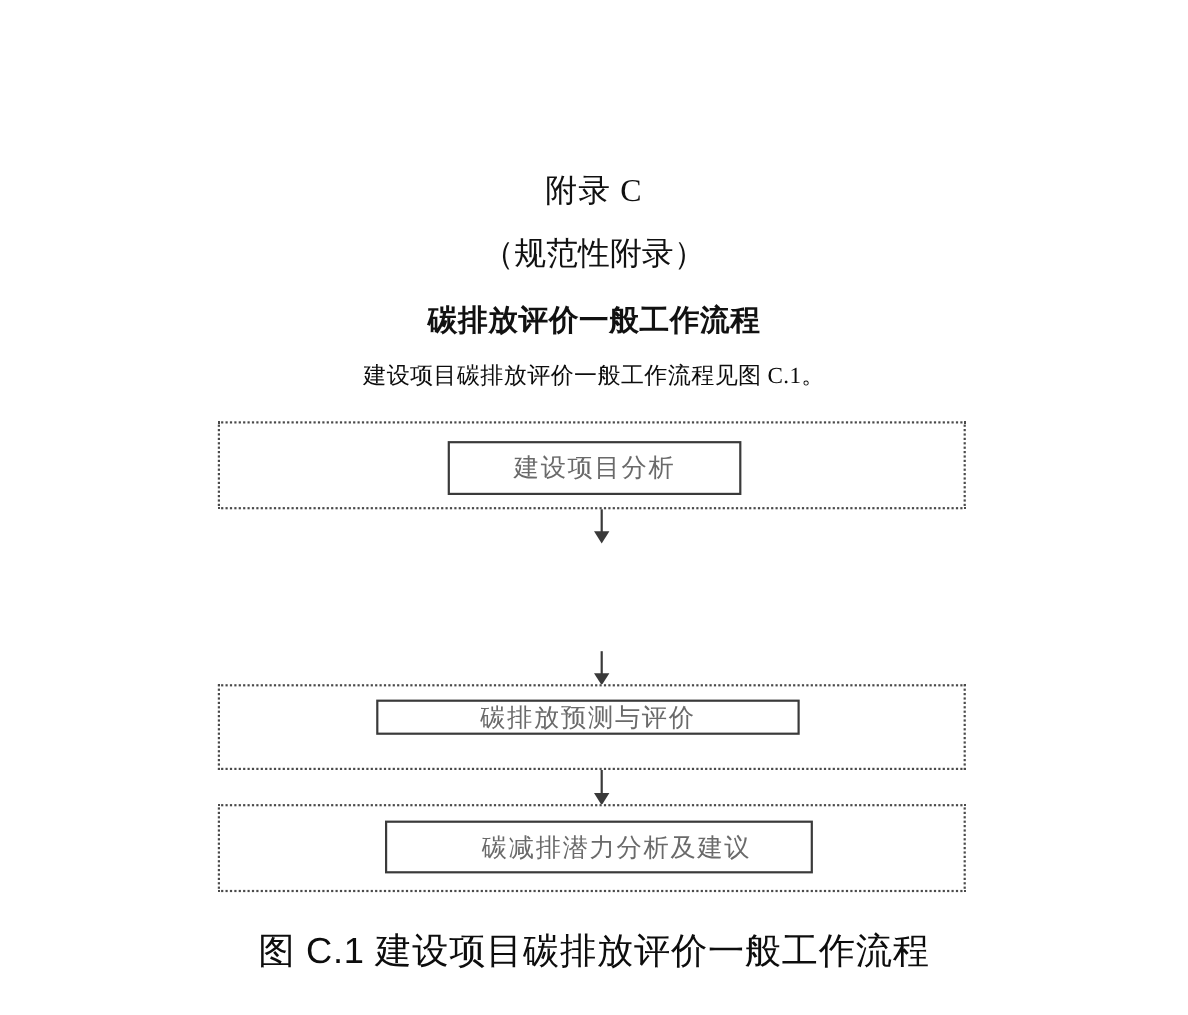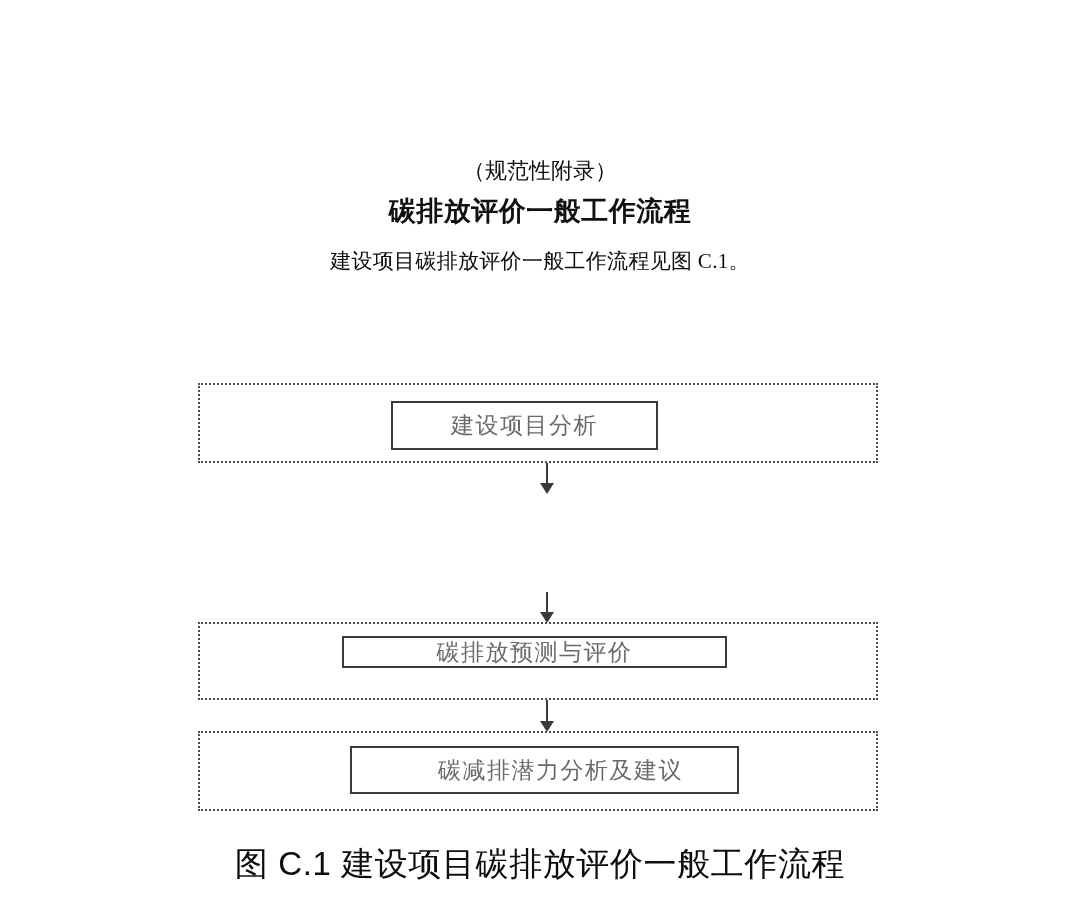--- a/index.html
+++ b/index.html
@@ -32,25 +32,25 @@
   }
   .appendix-title {
     font-size: 29px;
     line-height: 1.0;
     letter-spacing: 1px;
     color: #111111;
     margin: 0 0 28px 0;
     font-weight: 400;
   }
   .appendix-subtitle {
-    font-size: 22px;
+    font-size: 29px;
     line-height: 1.0;
     letter-spacing: 0px;
     color: #111111;
-    margin: 0 0 16px 0;
+    margin: 0 0 32px 0;
     font-weight: 400;
   }
   .appendix-section-title {
     font-size: 27px;
     line-height: 1.0;
     letter-spacing: 0.5px;
     color: #111111;
     margin: 0 0 26px 0;
     font-weight: 700;
   }
@@ -95,21 +95,21 @@
     justify-content: center;
     color: #6a6a6a;
     font-size: 23px;
     letter-spacing: 1.5px;
     white-space: nowrap;
     font-family: "Liberation Serif", "DejaVu Serif", serif;
   }
 
   
   .node-analysis {
-    left: 191px;
+    left: 207px;
     top: 16px;
     width: 267px;
     height: 49px;
   }
 
   
   .node-survey {
     left: 32px;
     top: 14px;
     width: 275px;
@@ -202,20 +202,21 @@
     color: #0d0d0d;
     font-family: Liberation Sans, sans-serif;
   }
 </style>
 </head>
 <body>
 
 <div class="page">
 
   <div class="heading-block">
+    <div class="appendix-title">附录 C</div>
     <div class="appendix-subtitle">（规范性附录）</div>
     <div class="appendix-section-title">碳排放评价一般工作流程</div>
     <div class="intro-sentence">建设项目碳排放评价一般工作流程见图 C.1。</div>
   </div>
 
   <div class="flowchart">
 
     <div class="stage stage-1">
       <div class="node node-analysis">建设项目分析</div>
     </div>

